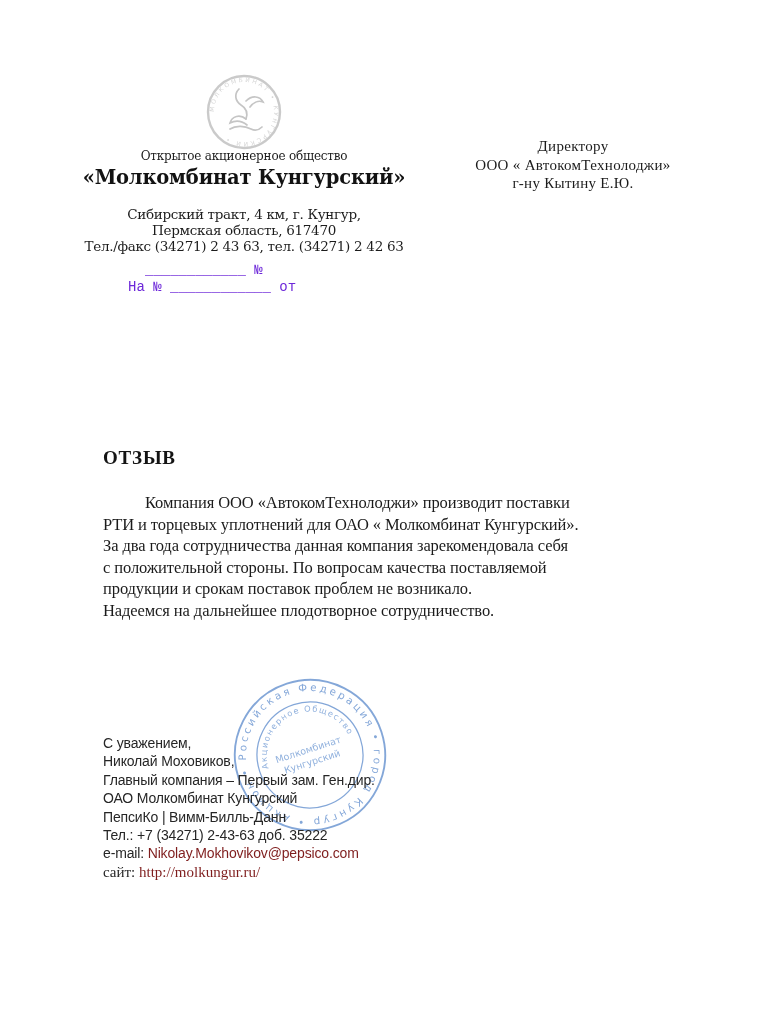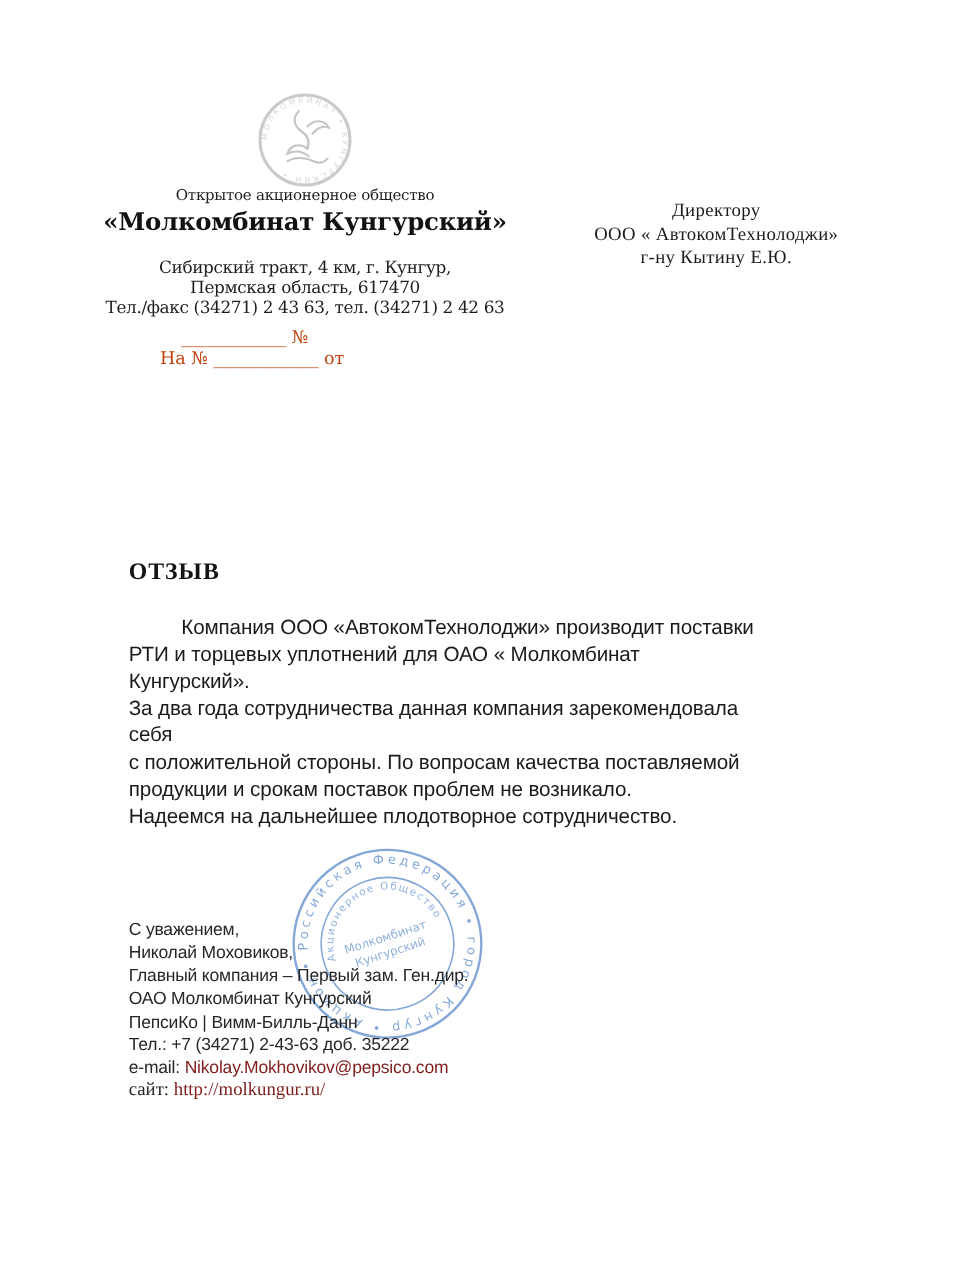--- a/index.html
+++ b/index.html
@@ -8,30 +8,30 @@
     font-family:"DejaVu Serif", serif;color:#1b1b1b;overflow:hidden;
   }
   .abs{position:absolute;}
   
   .lh-block{left:70px;top:147px;width:348px;text-align:center;}
   .org-type{font-size:12px;line-height:19px;color:#1c1c1c;letter-spacing:-0.2px;}
   .org-name{font-size:19.5px;line-height:24px;font-weight:bold;color:#121212;letter-spacing:-0.2px;}
   .lh-addr{margin-top:17px;font-size:13.5px;line-height:15.8px;color:#1c1c1c;letter-spacing:-0.3px;white-space:nowrap;}
   .lh-addr div{white-space:nowrap;}
   
-  .ref-block{left:128px;top:262px;font-size:14px;line-height:16.5px;color:#c2410c;}
+  .ref-block{left:128px;top:262px;font-size:14px;line-height:16.5px;color:#6d28d9;font-family:Liberation Mono, monospace;}
   .ref-line1{padding-left:17px;}
   
   .addr-block{left:450px;top:137px;width:246px;text-align:center;
-    font-family:"Liberation Serif", serif;font-size:15px;line-height:18.5px;letter-spacing:0.3px;color:#1c1c1c;margin-top:23px;}
+    font-family:"Liberation Serif", serif;font-size:15px;line-height:18.5px;letter-spacing:0.3px;color:#1c1c1c;}
   
   .doc-title{left:103px;top:447px;width:470px;text-align:left;
     font-family:"Liberation Serif", serif;font-weight:bold;font-size:19px;letter-spacing:0.8px;color:#141414;}
   .doc-body{left:103px;top:492px;width:500px;
-    font-family:Liberation Sans, sans-serif;font-size:16.5px;line-height:21.6px;color:#1b1b1b;letter-spacing:-0.1px;}
+    font-family:Liberation Serif, serif;font-size:16.5px;line-height:21.6px;color:#1b1b1b;letter-spacing:-0.1px;}
   .doc-body .indent{padding-left:42px;}
   
   .sig-block{left:103px;top:702px;font-family:"Liberation Sans", sans-serif;
     font-size:14px;line-height:18.4px;color:#262626;letter-spacing:-0.15px;margin-top:32px;}
   .sig-site{font-family:"Liberation Serif", serif;font-size:15px;letter-spacing:0;}
   .link{text-underline-offset:2px;color:#7f1d1d;cursor:pointer;}
   
   .logo-wrap{left:205px;top:73px;width:78px;height:78px;opacity:0.95;}
   .stamp-wrap{left:231px;top:676px;width:158px;height:158px;opacity:0.85;filter:blur(0.2px);pointer-events:none;}
   svg text{user-select:none;}

